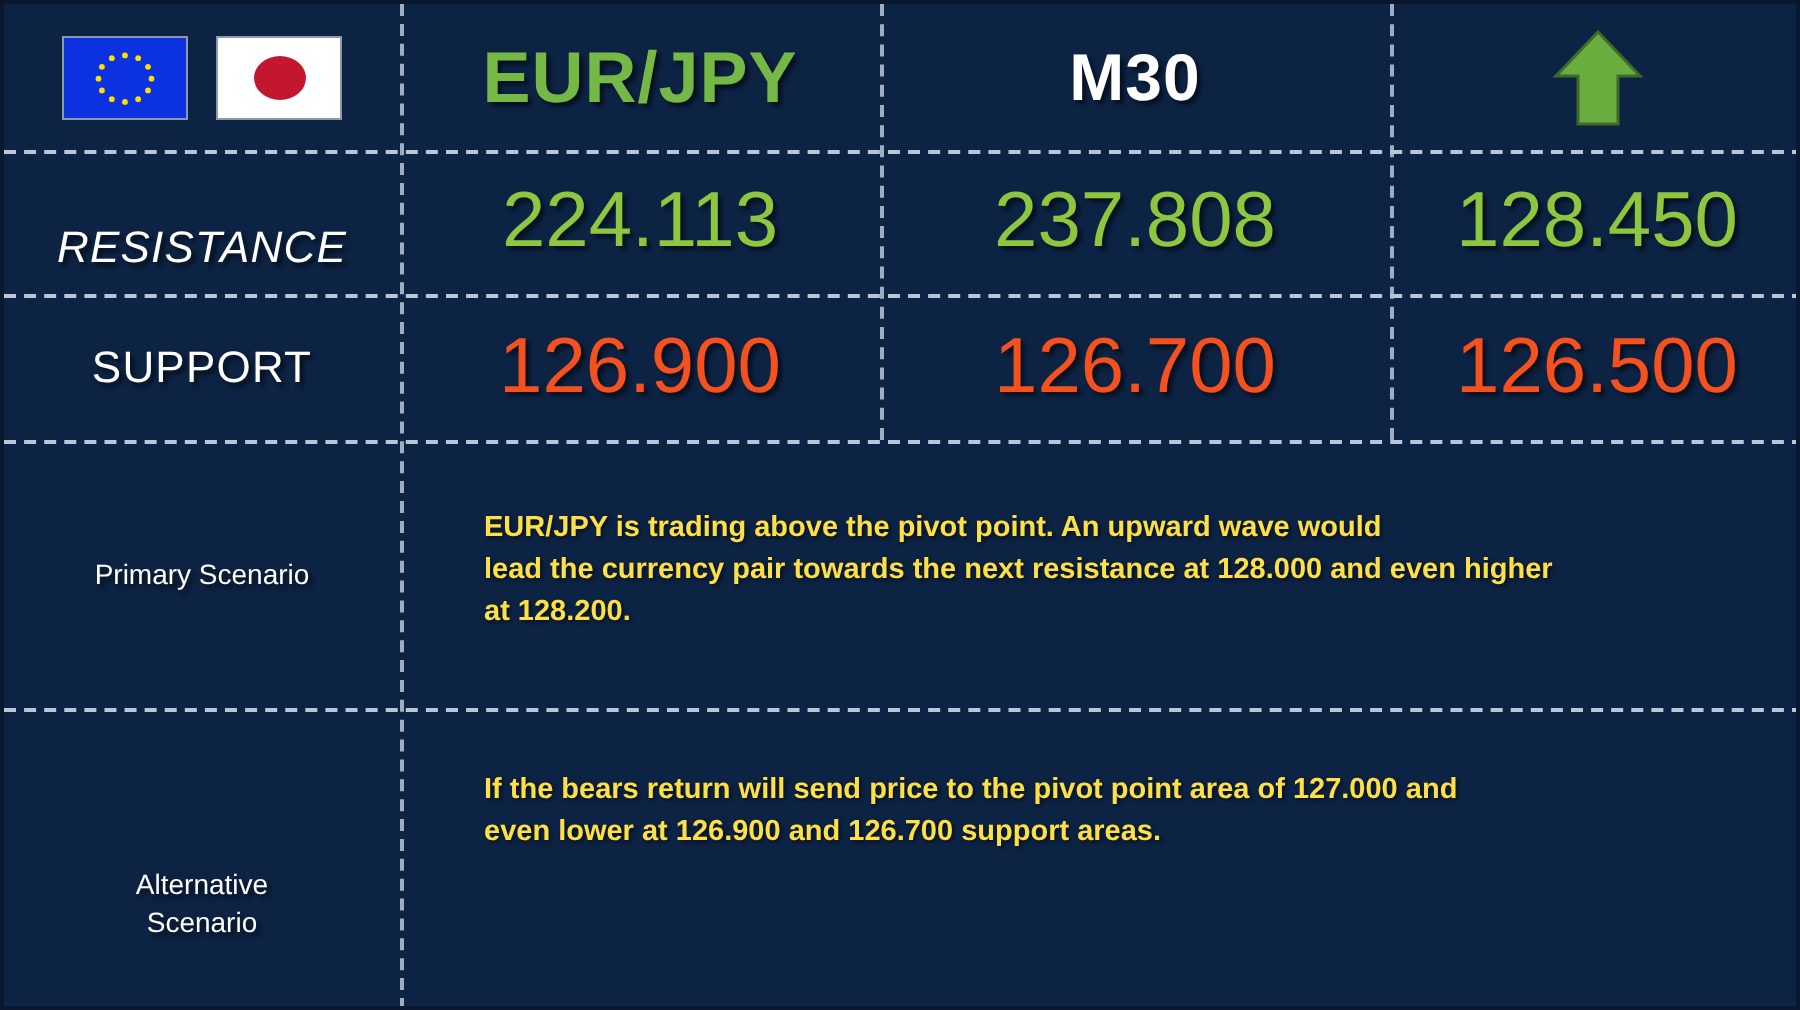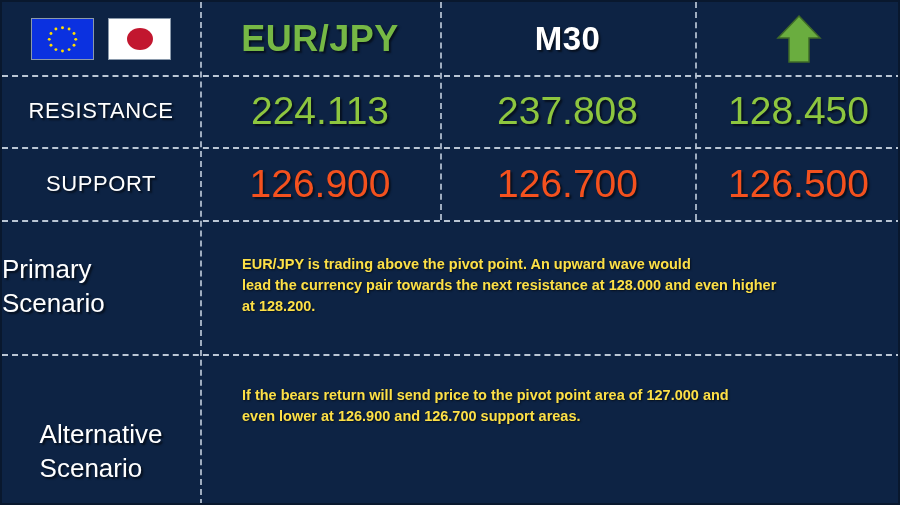--- a/index.html
+++ b/index.html
@@ -111,23 +111,24 @@
   
   .row-label {
     font-size: 22px;
     color: #ffffff;
     letter-spacing: .6px;
     text-shadow: 2px 2px 2px rgba(0,0,0,.6);
     text-align: center;
     line-height: 1.25;
   }
   .scen-label {
-    font-size: 26px;
+    font-size: 14px;
     color: #ffffff;
     text-shadow: 2px 2px 2px rgba(0,0,0,.6);
+    text-align: center;
     line-height: 1.3;
   }
 
   
   .num {
     font-size: 39px;
     letter-spacing: 0px;
     text-shadow: 2px 2px 2px rgba(0,0,0,.55);
   }
   .num-res { color: #8ec63f; }
@@ -227,21 +228,21 @@
   <div class="cell" style="left:438px; top:0; width:255px; height:73px;">
     <span class="tf-title">M30</span>
   </div>
 
   <div class="cell" style="left:693px; top:0; width:207px; height:73px;">
     <svg class="arrow-up" viewBox="0 0 46 50" xmlns="http://www.w3.org/2000/svg">
       <polygon points="23,2 44,24 33,24 33,48 13,48 13,24 2,24" fill="#6aad3f" stroke="#3f6b28" stroke-width="1.5"></polygon>
     </svg>
   </div>
 
-  <div class="cell" style="left:0; top:73px; width:198px; height:72px;">
+  <div class="cell" style="left:0; top:86px; width:198px; height:72px;font-style:italic;">
     <span class="row-label">RESISTANCE</span>
   </div>
   <div class="cell" style="left:198px; top:73px; width:240px; height:72px;">
     <span class="num num-res">224.113</span>
   </div>
   <div class="cell" style="left:438px; top:73px; width:255px; height:72px;">
     <span class="num num-res">237.808</span>
   </div>
   <div class="cell" style="left:693px; top:73px; width:207px; height:72px;">
     <span class="num num-res">128.450</span>

